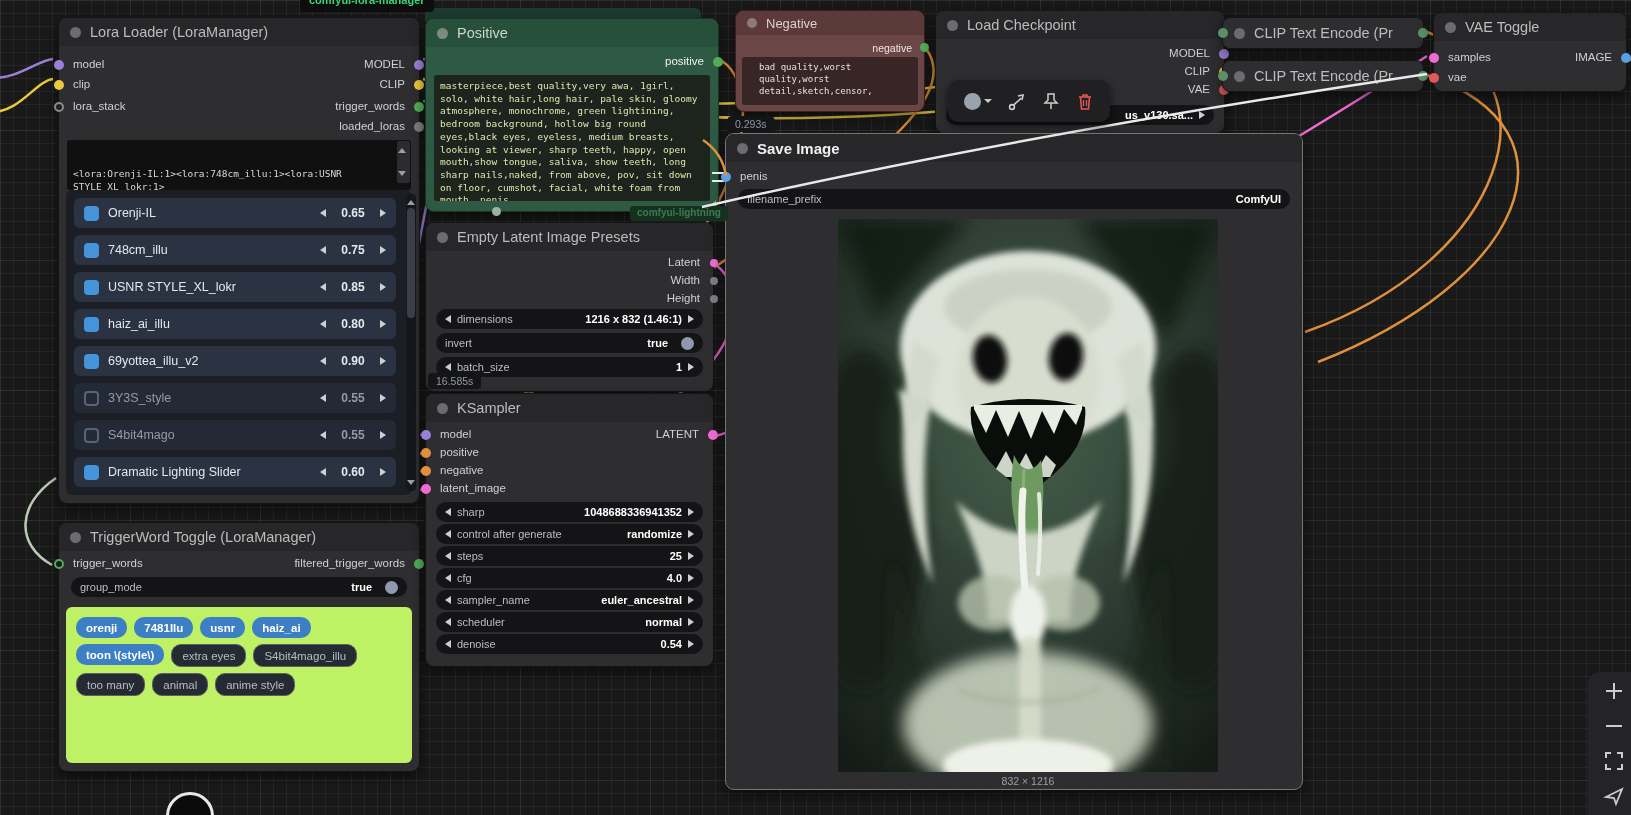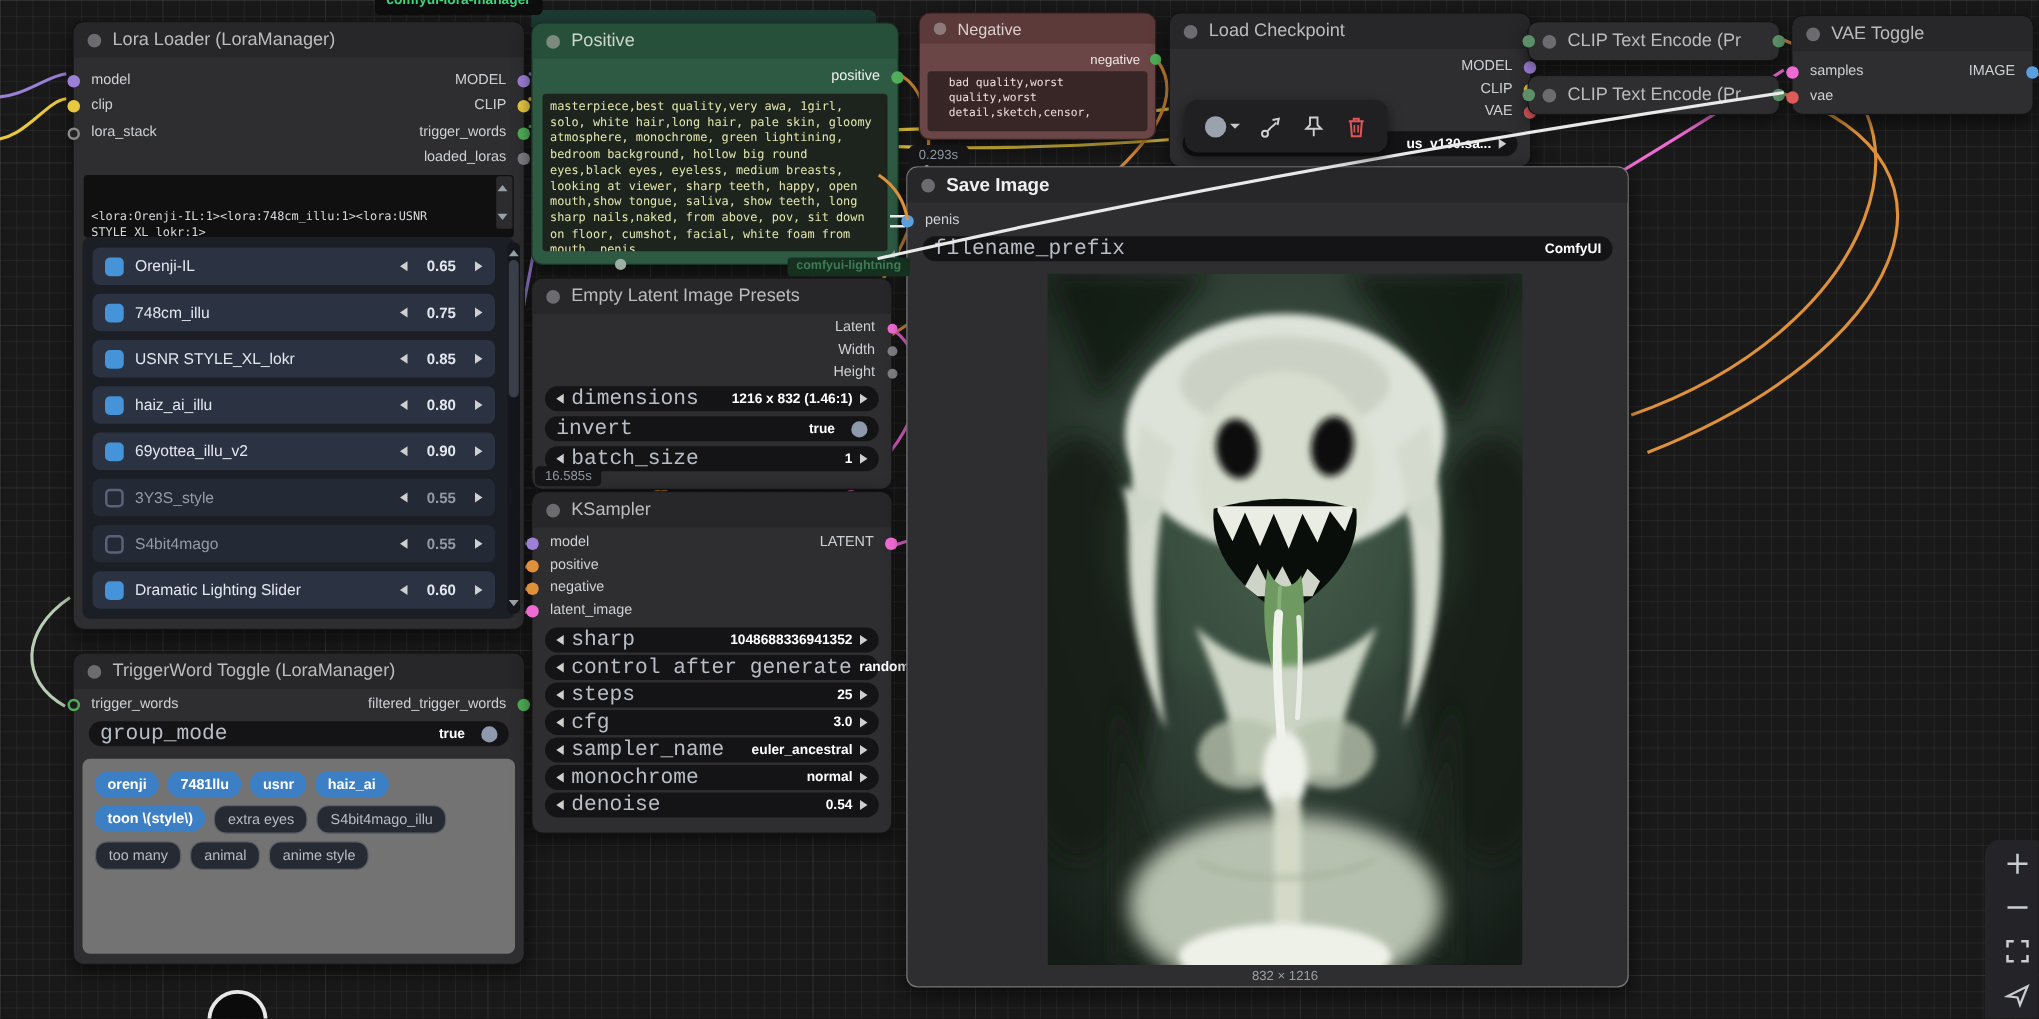--- a/index.html
+++ b/index.html
@@ -23,21 +23,21 @@
   .c-model{background:#9c7fd6}.c-clip{background:#e8c83f}.c-green{background:#4fae57}
   .c-gray{background:#7d7d82}.c-vae{background:#e15a5a}.c-pink{background:#ef6bd3}
   .c-blue{background:#5aa0e0}.c-orange{background:#de913a}
   .c-hollow{background:#222;border:2px solid #8a8a8a;width:6px;height:6px;}
   .c-hgreen{background:#1c1c1c;border:2px solid #4fae57;width:6px;height:6px;}
   .c-mgreen{background:#5c8f68}
   .slot{position:absolute;font-size:11.5px;color:#cdd0d4;white-space:nowrap;}
   .slot.r{text-align:right;}
   .widget{position:absolute;height:20px;background:#141416;border-radius:10px;
     display:flex;align-items:center;gap:6px;padding:0 9px;box-sizing:border-box;}
-  .wname{font-size:17px;color:#b9bec6;white-space:nowrap;font-family:Liberation Mono, monospace;}
+  .wname{font-size:11px;color:#b9bec6;white-space:nowrap;}
   .wval{margin-left:auto;font-size:11px;color:#fff;font-weight:bold;white-space:nowrap;}
   .tri{width:0;height:0;border:4px solid transparent;flex:none;}
   .tl{border-right:6px solid #cfcfcf;border-left:none;}
   .tr{border-left:6px solid #cfcfcf;border-right:none;}
   .knob{width:13px;height:13px;border-radius:50%;background:#8e99ad;margin-left:7px;flex:none;}
   .mono{font-family:"DejaVu Sans Mono",monospace;}
   
   .llist{position:absolute;left:7px;right:7px;top:172px;bottom:8px;background:#1b1e24;
     border-radius:6px;padding:8px 16px 8px 8px;display:flex;flex-direction:column;gap:7px;}
   .lrow{height:30px;background:#2b3342;border-radius:6px;display:flex;align-items:center;
@@ -187,21 +187,21 @@
     <span class="slot" style="left:14px;top:34px">trigger_words</span>
     <span class="dot c-green" style="right:-5px;top:36px"></span>
     <span class="slot r" style="right:14px;top:34px">filtered_trigger_words</span>
 
     <div class="widget" style="left:12px;right:12px;top:54px">
       <span class="wname">group_mode</span>
       <span class="wval">true</span>
       <span class="knob"></span>
     </div>
 
-    <div style="position:absolute;left:7px;right:7px;top:84px;bottom:8px;background:#737373;border-radius:6px;padding:10px;">
+    <div style="position:absolute;left:7px;right:7px;top:84px;bottom:8px;background:#bef264;border-radius:6px;padding:10px;">
       <div class="chiprow">
         <span class="chip">orenji</span>
         <span class="chip">7481llu</span>
         <span class="chip">usnr</span>
         <span class="chip">haiz_ai</span>
       </div>
       <div class="chiprow">
         <span class="chip">toon \(style\)</span>
         <span class="chip off">extra eyes</span>
         <span class="chip off">S4bit4mago_illu</span>
@@ -368,32 +368,32 @@
     </div>
     <div class="widget" style="left:10px;right:10px;top:152px">
       <span class="tri tl"></span>
       <span class="wname">steps</span>
       <span class="wval">25</span>
       <span class="tri tr"></span>
     </div>
     <div class="widget" style="left:10px;right:10px;top:174px">
       <span class="tri tl"></span>
       <span class="wname">cfg</span>
-      <span class="wval">3.0</span>
+      <span class="wval">4.0</span>
       <span class="tri tr"></span>
     </div>
     <div class="widget" style="left:10px;right:10px;top:196px">
       <span class="tri tl"></span>
       <span class="wname">sampler_name</span>
       <span class="wval">euler_ancestral</span>
       <span class="tri tr"></span>
     </div>
     <div class="widget" style="left:10px;right:10px;top:218px">
       <span class="tri tl"></span>
-      <span class="wname">monochrome</span>
+      <span class="wname">scheduler</span>
       <span class="wval">normal</span>
       <span class="tri tr"></span>
     </div>
     <div class="widget" style="left:10px;right:10px;top:240px">
       <span class="tri tl"></span>
       <span class="wname">denoise</span>
       <span class="wval">0.54</span>
       <span class="tri tr"></span>
     </div>
   </div>

